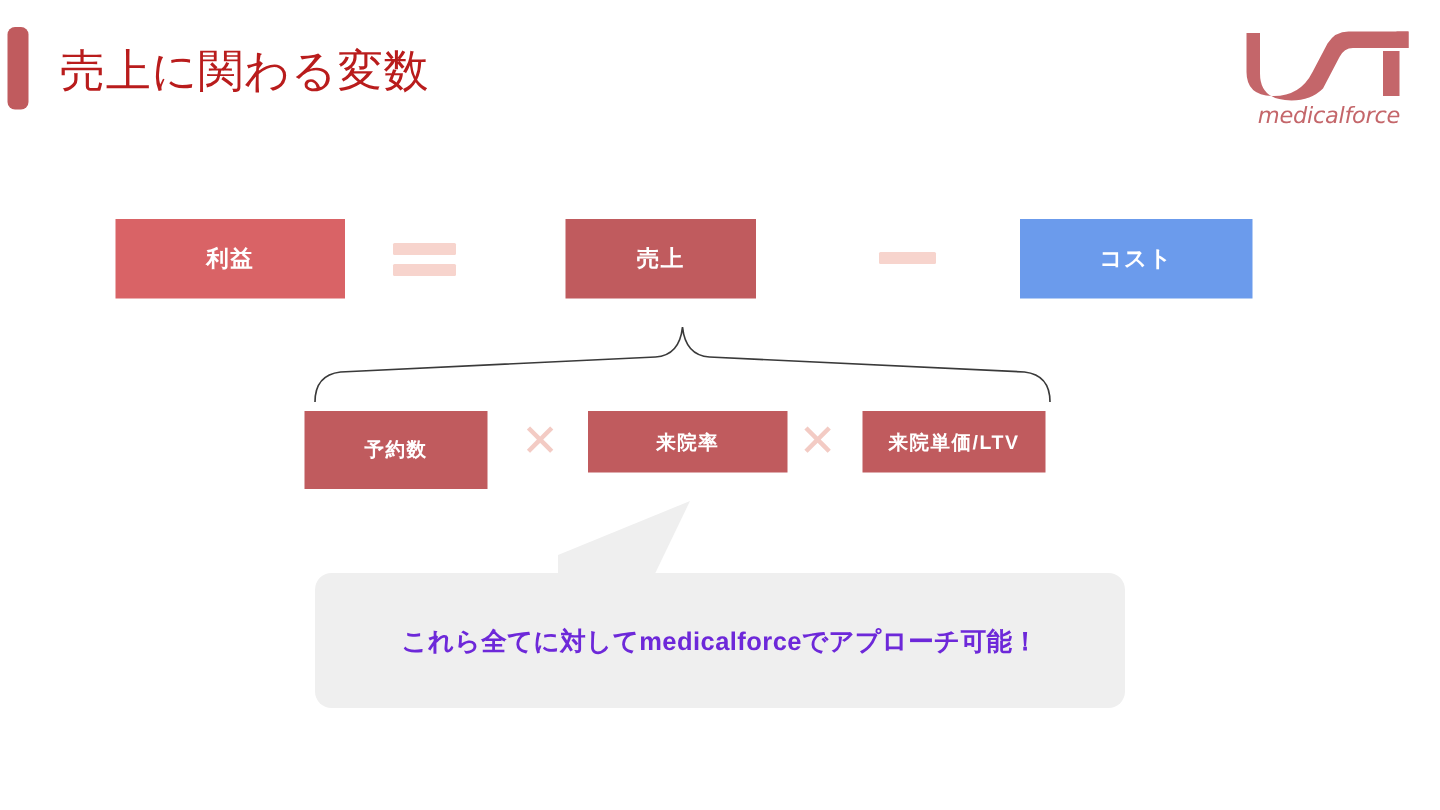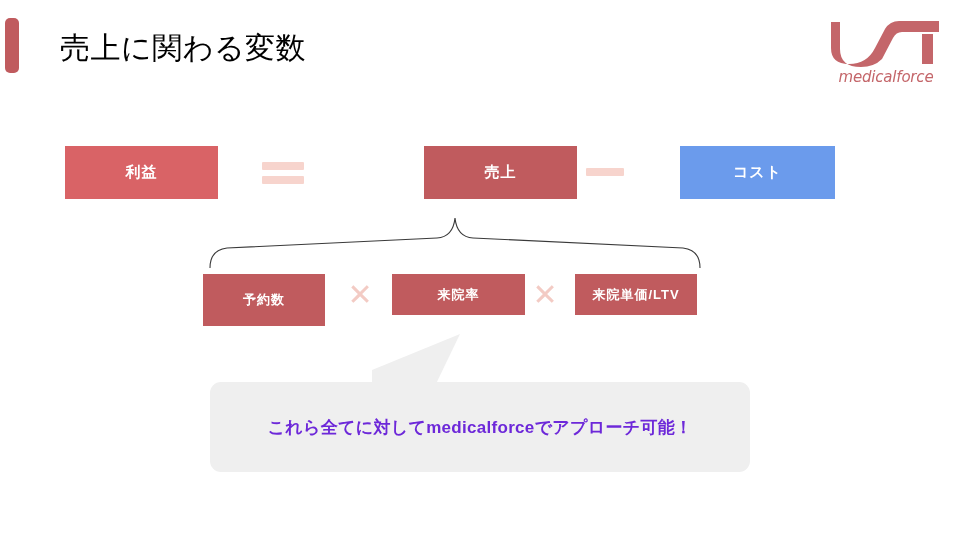--- a/index.html
+++ b/index.html
@@ -29,24 +29,23 @@
     height: 55px;
     background: #c05b5e;
     border-radius: 5px;
   }
   .slide-title {
     position: absolute;
     left: 40px;
     top: 28px;
     font-size: 30px;
     line-height: 40px;
-    color: #000000;
+    color: #b91c1c;
     letter-spacing: 0.5px;
     white-space: nowrap;
-    margin-left: 20px;
   }
 
   
   .logo {
     position: absolute;
     right: 15px;
     top: 18px;
     width: 118px;
     height: 68px;
   }
@@ -70,24 +69,24 @@
     position: absolute;
     display: flex;
     align-items: center;
     justify-content: center;
     color: #ffffff;
     font-weight: bold;
     letter-spacing: 1px;
     box-sizing: border-box;
   }
 
-  .box-rieki  { left: 65px;  top: 146px; width: 153px; height: 53px;
+  .box-rieki  { left: 77px;  top: 146px; width: 153px; height: 53px;
                 background: #d96366; font-size: 15px; }
-  .box-uriage { left: 377px; top: 146px; width: 153px; height: 53px;
-                background: #c05b5e; font-size: 15px; margin-left: 47px; }
+  .box-uriage { left: 377px; top: 146px; width: 127px; height: 53px;
+                background: #c05b5e; font-size: 15px; }
   .box-cost   { left: 680px; top: 146px; width: 155px; height: 53px;
                 background: #6b9bec; font-size: 15px; }
 
   .box-yoyaku { left: 203px; top: 274px; width: 122px; height: 52px;
                 background: #c05b5e; font-size: 13px; }
   .box-rate   { left: 392px; top: 274px; width: 133px; height: 41px;
                 background: #c05b5e; font-size: 13px; }
   .box-ltv    { left: 575px; top: 274px; width: 122px; height: 41px;
                 background: #c05b5e; font-size: 13px; }
 

